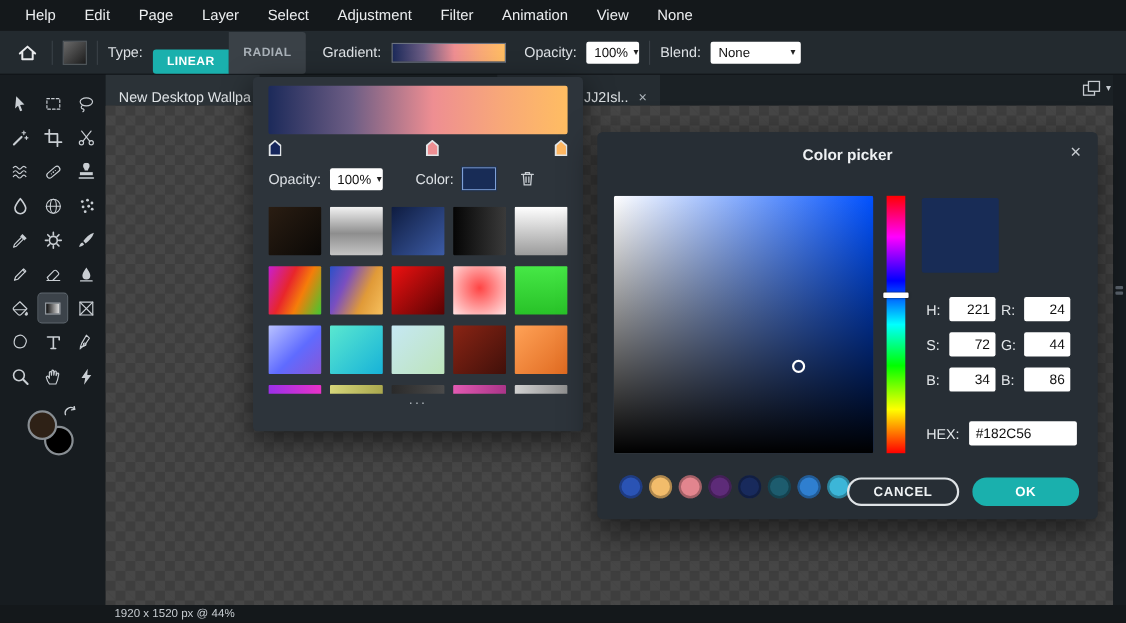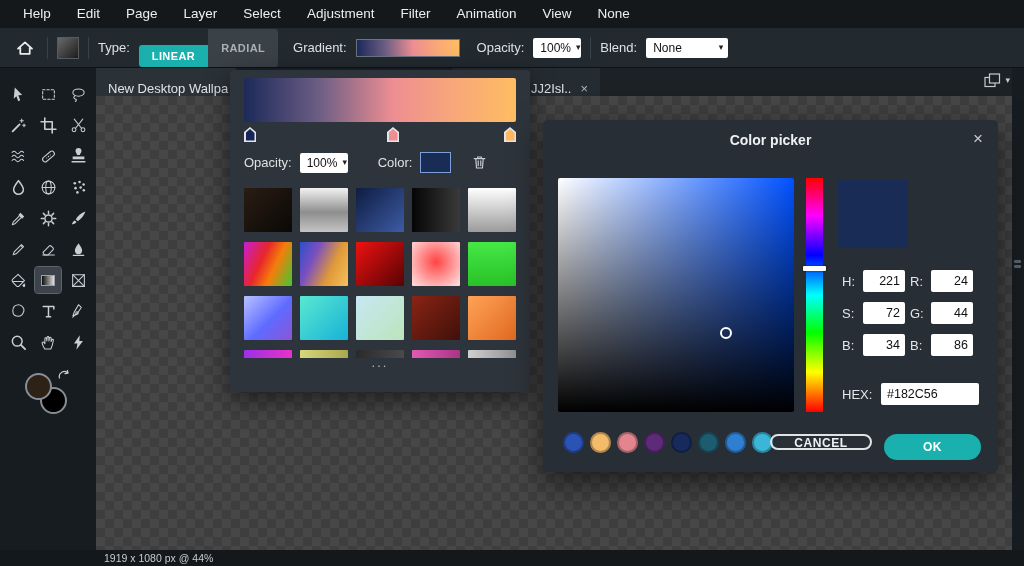--- a/index.html
+++ b/index.html
@@ -77,21 +77,21 @@
   .field-col{position:absolute;display:flex;flex-direction:column;gap:10px}
   #hsb-col{left:299px;top:150px}
   #rgb-col{left:367px;top:150px}
   .field-row{display:flex;align-items:center;gap:5px}
   .field-label{color:#e2e6e9;font-size:13px;width:16px}
   .field-input{width:42px;height:22px;border:none;background:#fff;color:#111;font-size:12.5px;text-align:right;padding:0 5px;border-radius:2px;font-family:inherit}
   #hex-row{position:absolute;left:299px;top:263px;display:flex;align-items:center;gap:7px}
   #hex-input{width:98px;height:22px;border:none;background:#fff;color:#111;font-size:12.5px;padding:0 6px;border-radius:2px;font-family:inherit}
   #cp-swatches{position:absolute;left:20px;top:312px;display:flex;gap:6px}
   .cswatch{width:21px;height:21px;border-radius:50%;box-shadow:inset 0 0 0 2px rgba(0,0,0,.28);cursor:pointer}
-  #cancel-btn{position:absolute;left:227px;top:314px;width:102px;height:16px;border-radius:14px;border:2px solid #dfe3e6;color:#eef1f3;background:transparent;font-weight:bold;font-size:12px;letter-spacing:.6px;cursor:pointer;font-family:inherit}
+  #cancel-btn{position:absolute;left:227px;top:314px;width:102px;height:26px;border-radius:14px;border:2px solid #dfe3e6;color:#eef1f3;background:transparent;font-weight:bold;font-size:12px;letter-spacing:.6px;cursor:pointer;font-family:inherit}
   #ok-btn{position:absolute;left:341px;top:314px;width:97px;height:26px;border-radius:14px;border:none;color:#fff;font-weight:bold;font-size:12px;letter-spacing:.6px;cursor:pointer;font-family:inherit}
 </style>
 </head>
 <body>
 
 <div id="app">
 
   <div id="menubar">
       <div class="menu-item">Help</div>
       <div class="menu-item">Edit</div>
@@ -328,21 +328,21 @@
       <span class="caret">▾</span>
     </div>
   </div>
 
   <div id="canvas"></div>
   <div id="rightstrip">
       <span id="panel-handle"></span>
     </div>
 
   <div id="statusbar">
-    <span id="status-text">1919 x 1080 px @ 44%</span>
+    <span id="status-text">1920 x 1520 px @ 44%</span>
   </div>
 
   <div id="gradient-popup">
     <div id="editor-gradient" style="background: linear-gradient(90deg, rgb(28, 42, 90) 0%, rgb(110, 94, 133) 28%, rgb(238, 142, 146) 55%, rgb(248, 168, 120) 78%, rgb(255, 189, 98) 100%);"></div>
     <div id="gstops">
         <div class="gstop" style="left: calc(0% + 0px);">
           <i style="background: rgb(22, 38, 92);"></i>
         </div>
         <div class="gstop" style="left: calc(55% - 6.6px);">
           <i style="background: rgb(238, 142, 146);"></i>

